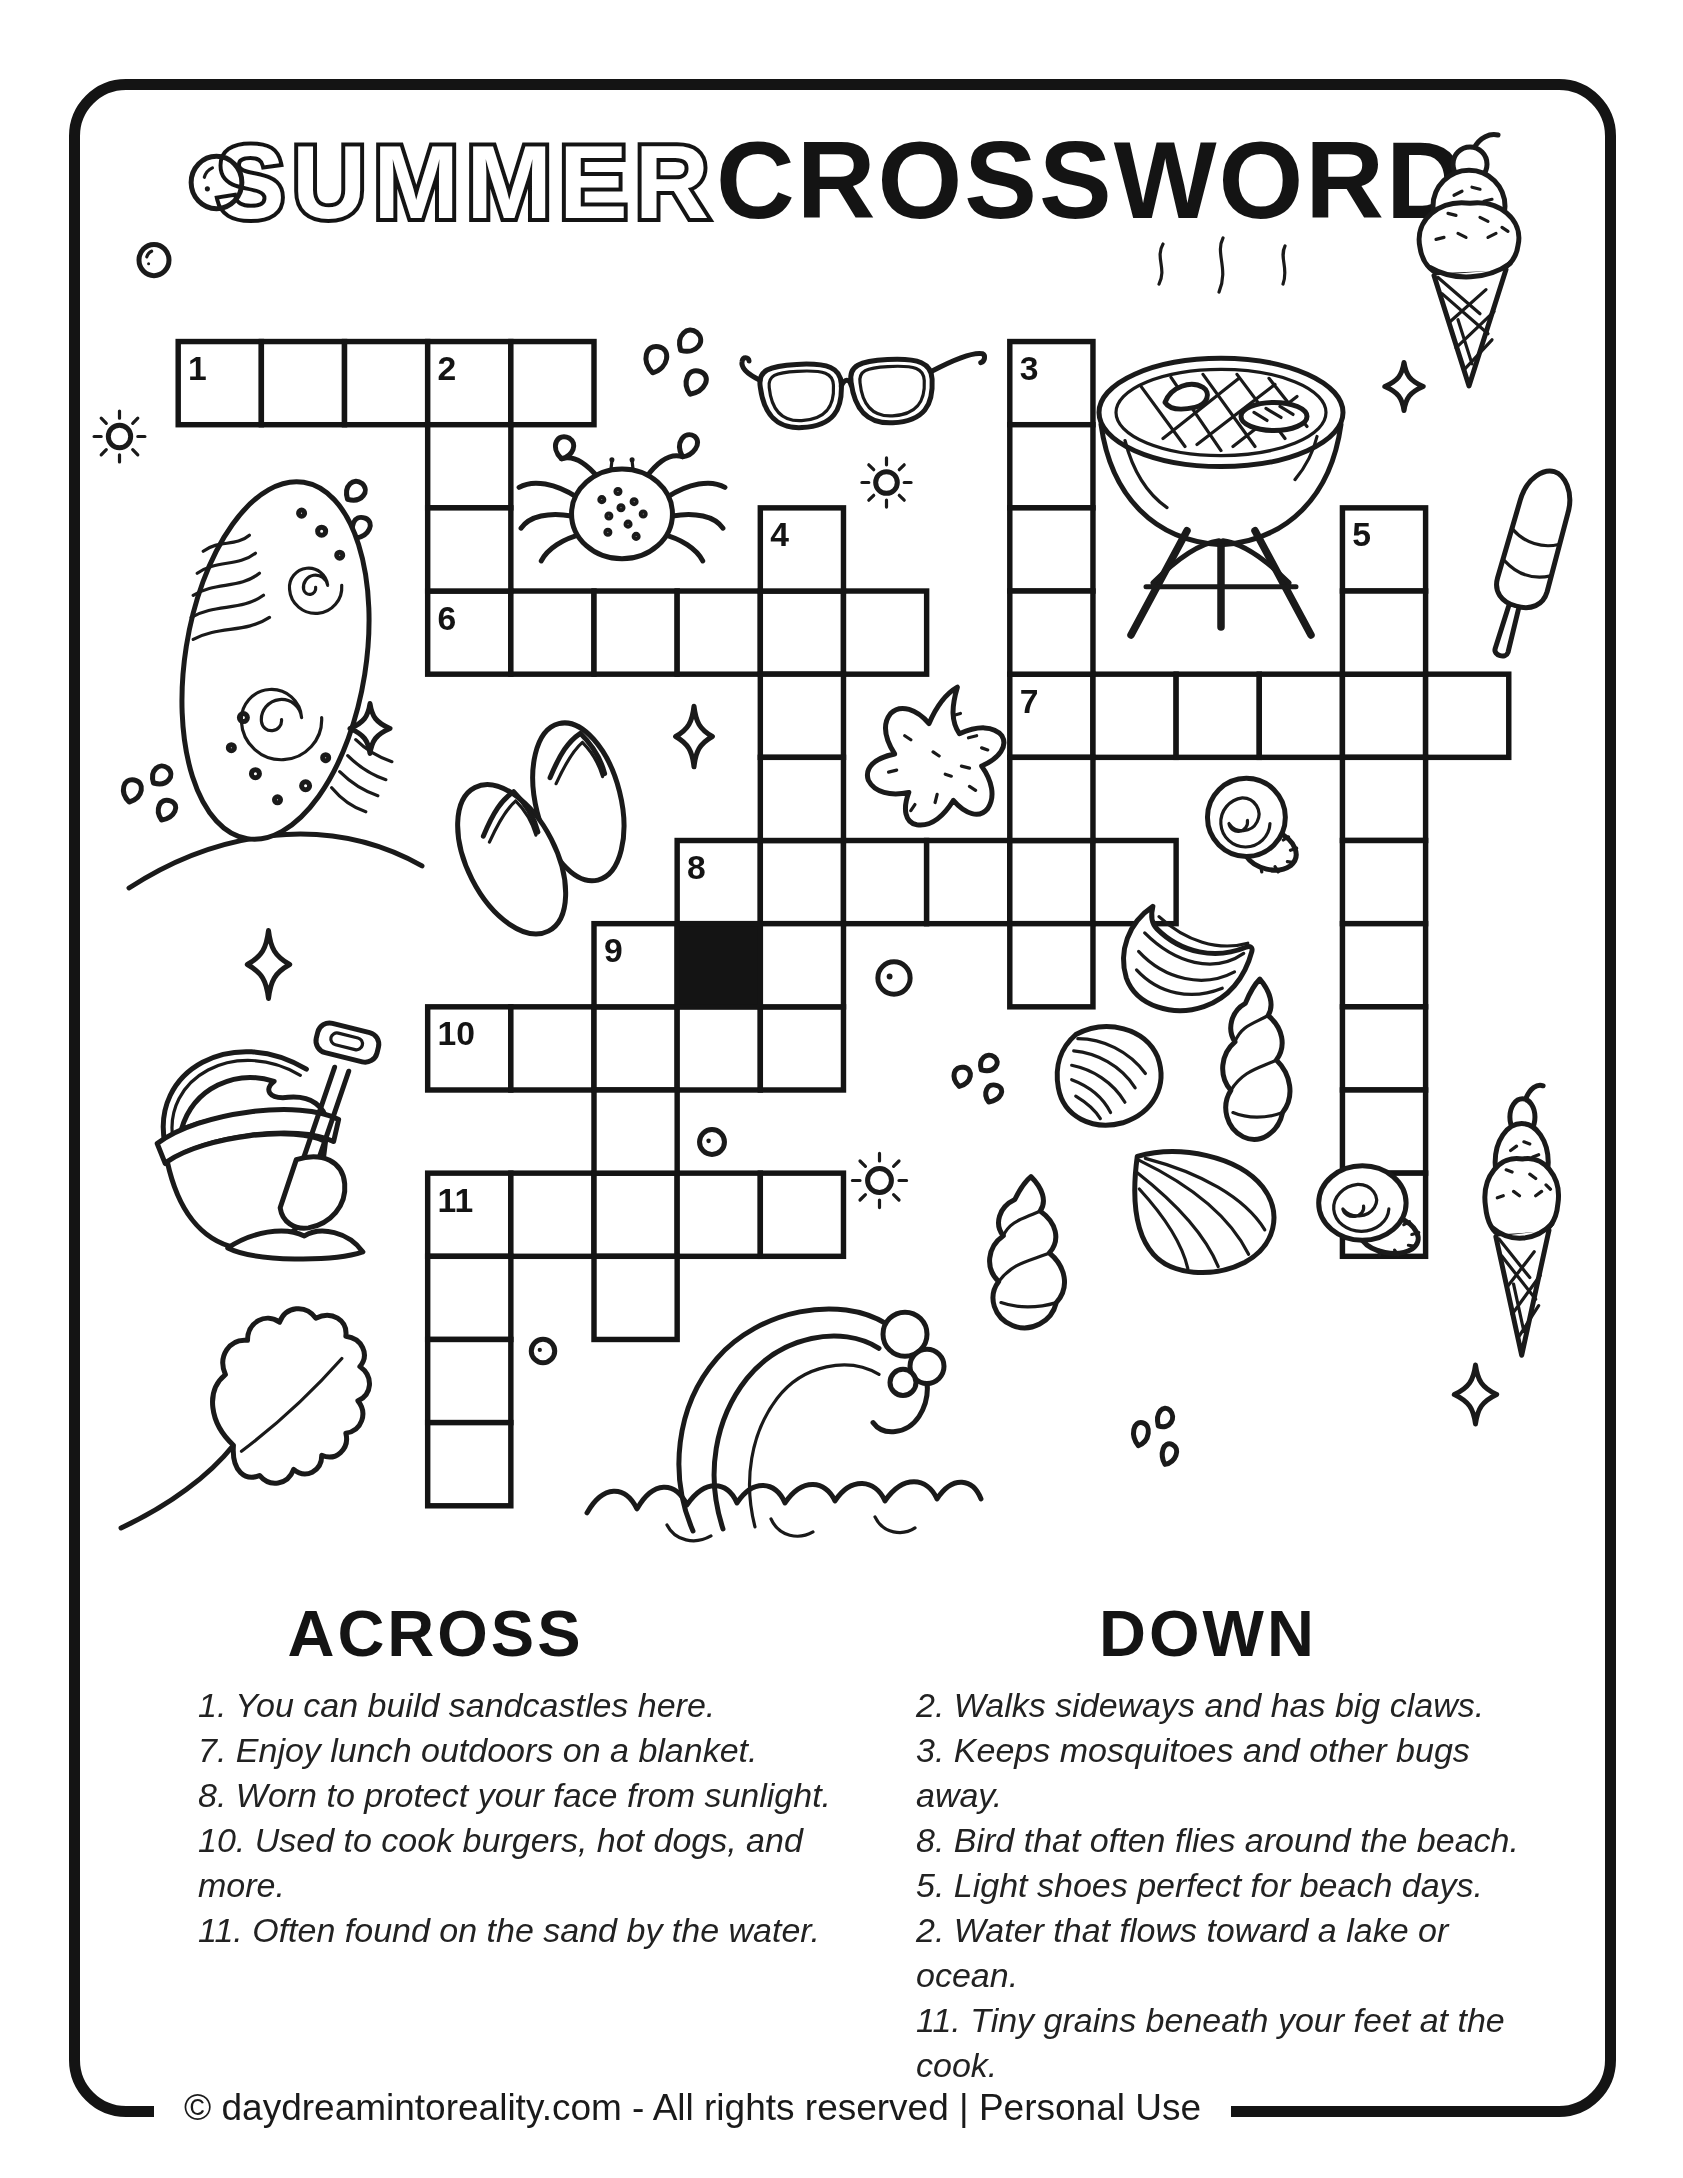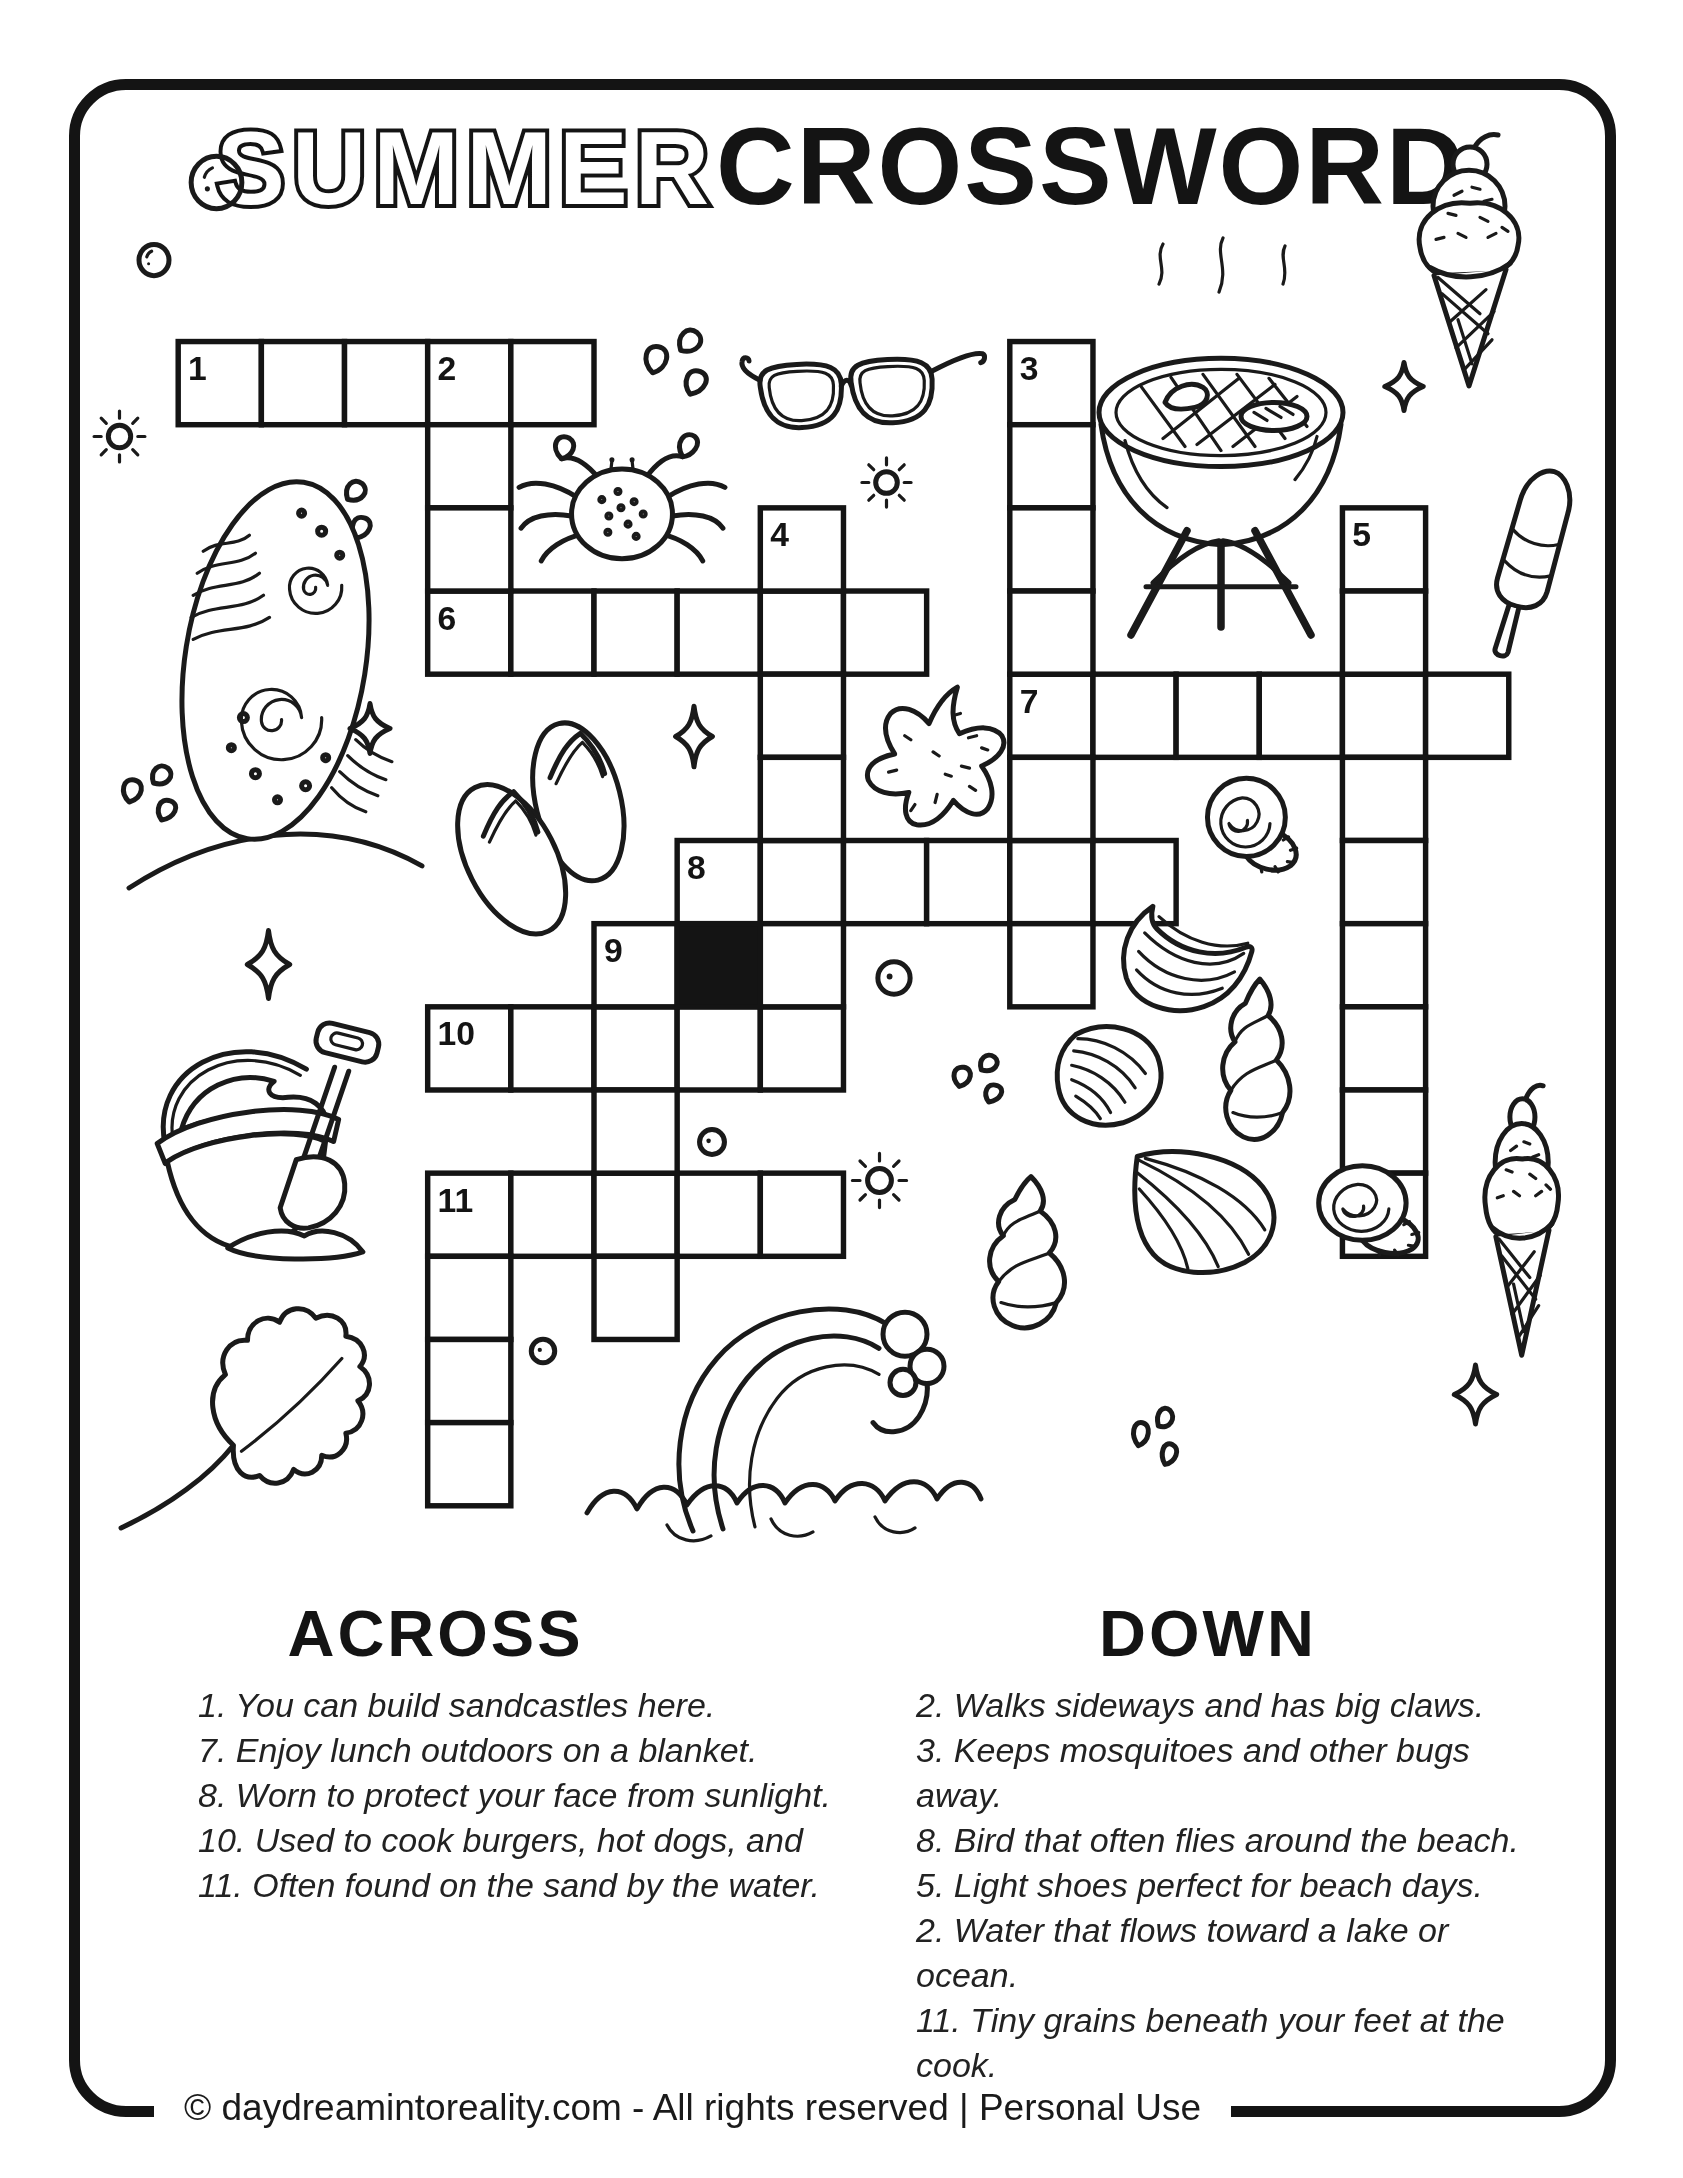--- a/index.html
+++ b/index.html
@@ -1,20 +1,20 @@
 <!DOCTYPE html>
 <html><head>
 <meta charset="utf-8">
 <style>
   html,body{margin:0;padding:0;background:#e8e8e8;}
   .page{position:relative;width:1683px;height:2178px;background:#fff;overflow:hidden;
         font-family:"Liberation Sans",sans-serif;color:#1a1a1a;}
   .frame{position:absolute;left:69px;top:79px;width:1525px;height:2016px;
          border:11px solid #141414;border-radius:57px;}
-  .title-row{position:absolute;left:0;top:103px;width:1683px;display:flex;
+  .title-row{position:absolute;left:0;top:117px;width:1683px;display:flex;
              justify-content:center;align-items:baseline;white-space:nowrap;}
   .title-outline{font-size:103px;font-weight:900;letter-spacing:7px;color:#fff;
                  -webkit-text-stroke:8px #141414;paint-order:stroke fill;}
   .title-solid{font-size:109px;font-weight:900;letter-spacing:2px;color:#141414;}
   .clue-heading{position:absolute;font-size:65px;font-weight:900;letter-spacing:3px;
                 color:#141414;text-align:center;margin-top:24px;}
   #across-heading{left:178px;top:1572px;width:515px;}
   #down-heading{left:921px;top:1572px;width:574px;}
   .clue-list{position:absolute;font-size:34px;line-height:45px;font-weight:400;
              color:#222;letter-spacing:0px;}
@@ -442,20 +442,21 @@
     </div>
 
   <div class="clue-heading" id="across-heading">ACROSS</div>
   <div class="clue-heading" id="down-heading">DOWN</div>
 
   <div class="clue-list" id="across-list">
       <p class="clue-line">1. You can build sandcastles here.</p>
       <p class="clue-line">7. Enjoy lunch outdoors on a blanket.</p>
       <p class="clue-line">8. Worn to protect your face from sunlight.</p>
       <p class="clue-line">10. Used to cook burgers, hot dogs, and</p>
+      <p class="clue-line">more.</p>
       <p class="clue-line">11. Often found on the sand by the water.</p>
     </div>
   <div class="clue-list" id="down-list">
       <p class="clue-line">2. Walks sideways and has big claws.</p>
       <p class="clue-line">3. Keeps mosquitoes and other bugs</p>
       <p class="clue-line">away.</p>
       <p class="clue-line">8. Bird that often flies around the beach.</p>
       <p class="clue-line">5. Light shoes perfect for beach days.</p>
       <p class="clue-line">2. Water that flows toward a lake or</p>
       <p class="clue-line">ocean.</p>

